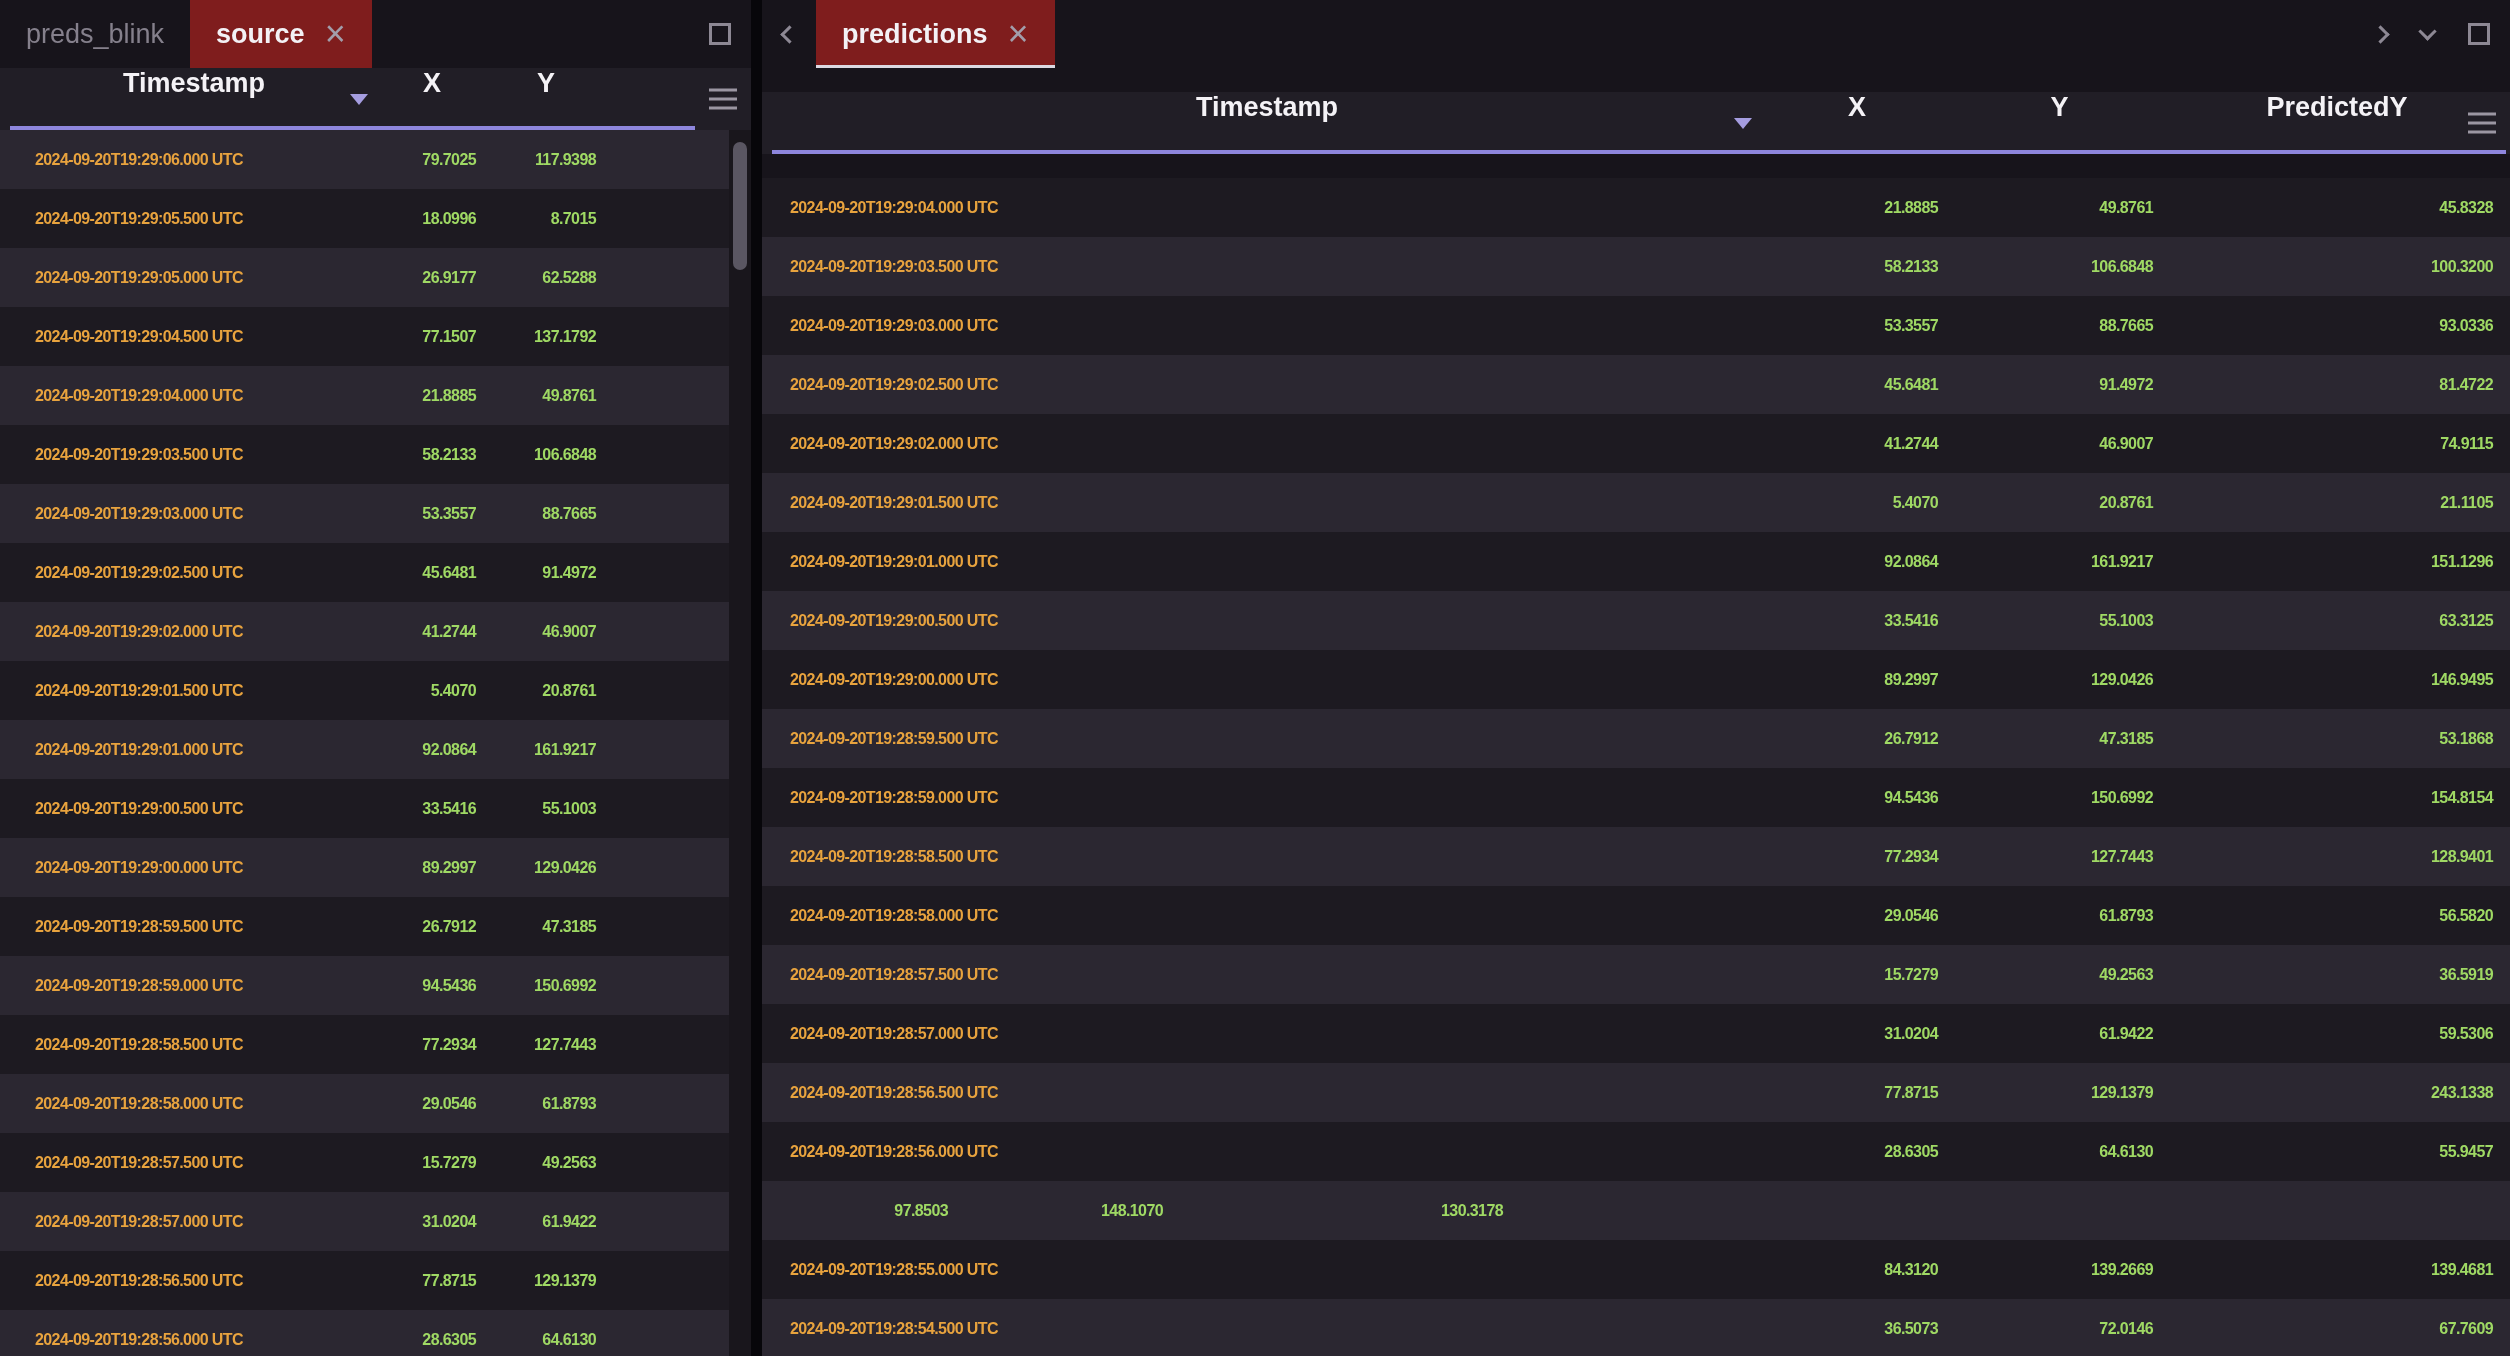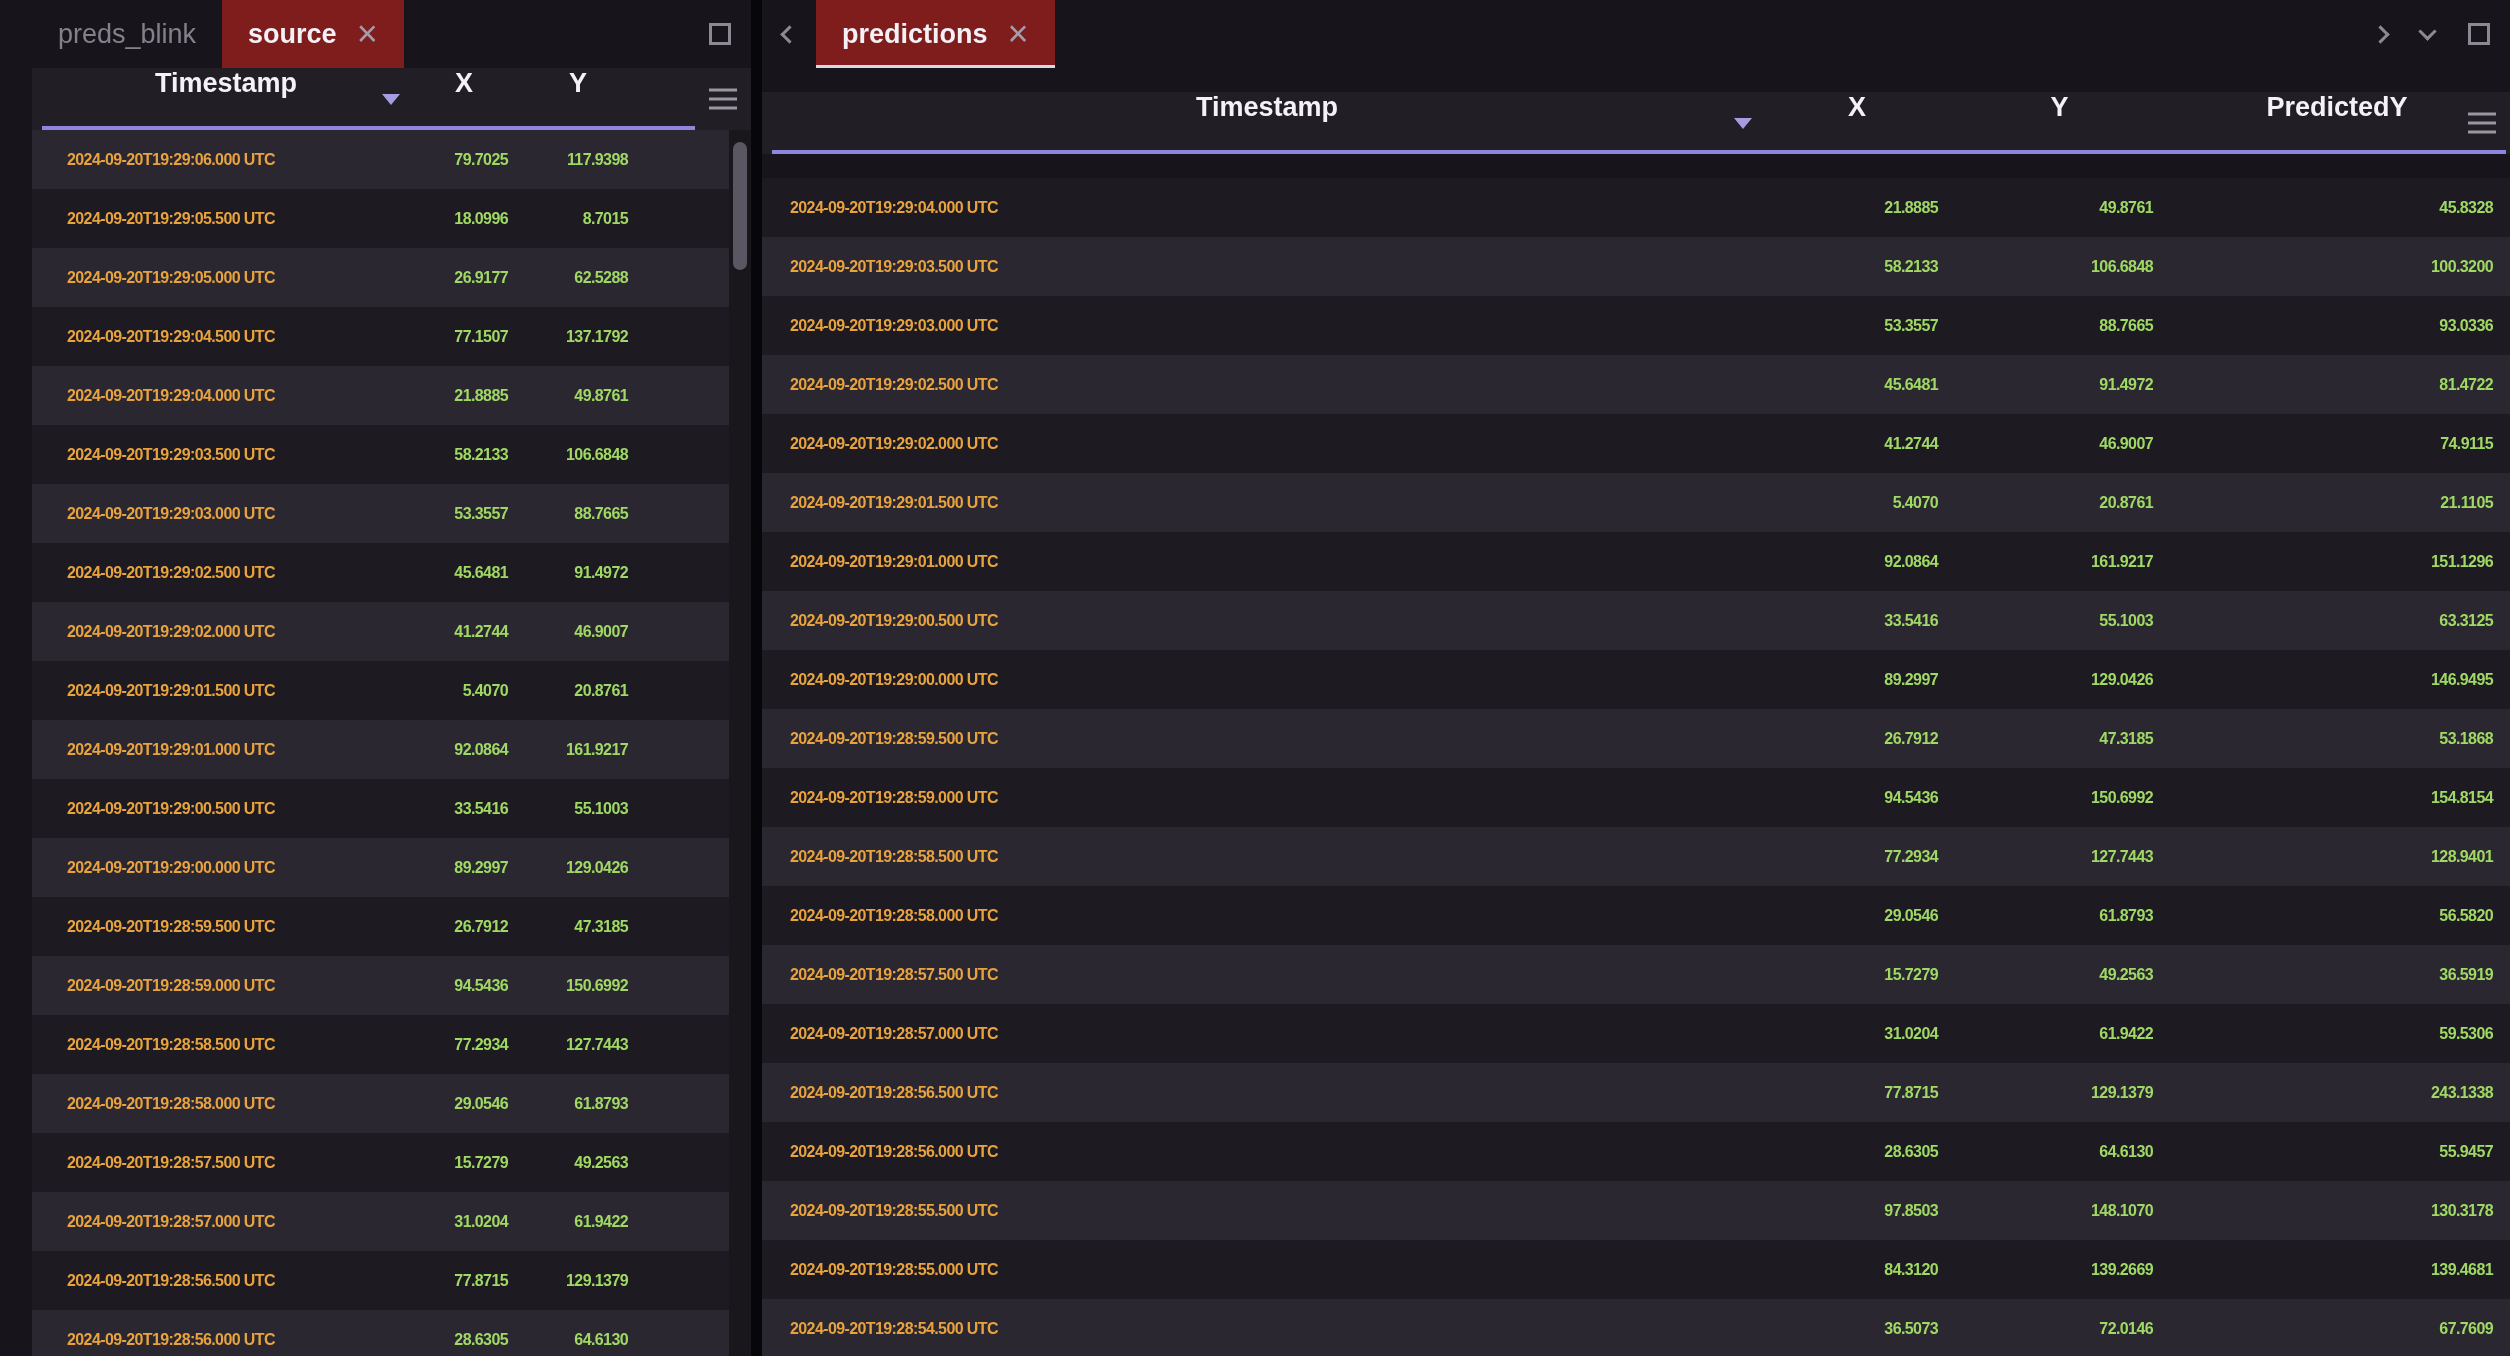--- a/index.html
+++ b/index.html
@@ -4,21 +4,21 @@
 <style>
   * { box-sizing: border-box; margin: 0; padding: 0; }
   html, body { background: #07060a; }
   .app {
     width: 2510px; height: 1356px;
     display: flex; overflow: hidden;
     font-family: "Liberation Sans", "DejaVu Sans", sans-serif;
     background: #07060a;
   }
   .panel { display: flex; flex-direction: column; background: #17141b; min-width: 0; }
-  #left-panel  { width: 751px; flex: none; padding-left: 32px; }
+  #left-panel  { width: 751px; flex: none; }
   .divider { width: 11px; background: #07060a; flex: none; }
   #right-panel { flex: 1; gap: 24px; }
 
   
   .tabbar { height: 68px; flex: none; display: flex; align-items: stretch; background: #17141b; }
   .tab { position: relative; display: flex; align-items: center; padding: 0 26px;
          font-size: 27px; color: #85808c; cursor: pointer; white-space: nowrap; }
   .tab.active { background: #7f1d1d; color: #f3f1f5; font-weight: 600; }
   .tab.underlined::after { content:""; position:absolute; left:0; right:0; bottom:0; height:3px; background:#dcd9e2; }
   .tab .close { margin-left: 20px; font-size: 36px; line-height: 0.8; color: #a29daa; font-weight: 400; }
@@ -401,21 +401,20 @@
             <div class="cell fill"></div>
           </div>
           <div class="row dark">
             <div class="cell c0 ts">2024-09-20T19:28:56.000 UTC</div>
             <div class="cell c1 num">28.6305</div>
             <div class="cell c2 num">64.6130</div>
             <div class="cell c3 num">55.9457</div>
             <div class="cell fill"></div>
           </div>
           <div class="row light">
-            <div class="cell c0 ts">2024-09-20T19:28:55.500 UTC</div>
             <div class="cell c1 num">97.8503</div>
             <div class="cell c2 num">148.1070</div>
             <div class="cell c3 num">130.3178</div>
             <div class="cell fill"></div>
           </div>
           <div class="row dark">
             <div class="cell c0 ts">2024-09-20T19:28:55.000 UTC</div>
             <div class="cell c1 num">84.3120</div>
             <div class="cell c2 num">139.2669</div>
             <div class="cell c3 num">139.4681</div>

